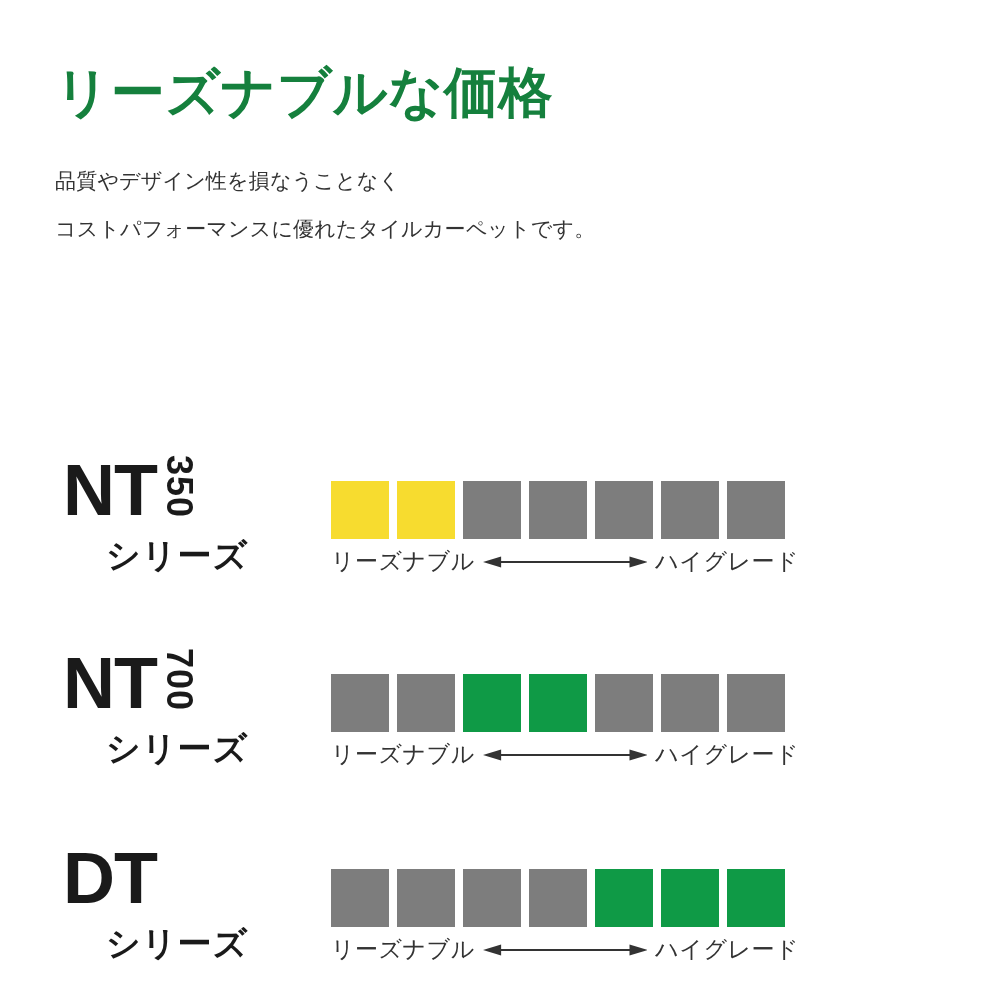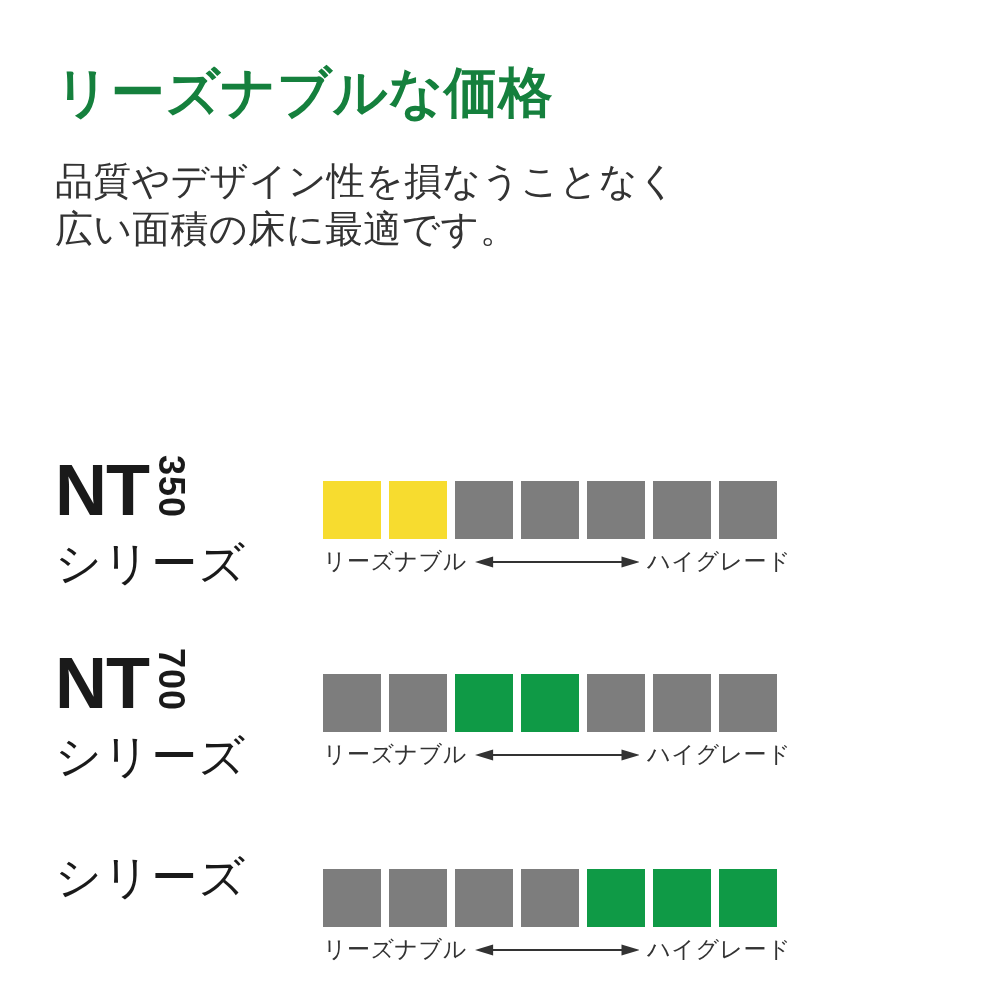--- a/index.html
+++ b/index.html
@@ -39,32 +39,32 @@
     white-space: nowrap;
   }
 
   .body-copy {
     position: absolute;
     left: 55px;
     top: 157px;
     width: 900px;
   }
   .body-line {
-    font-size: 38px;
+    font-size: 21px;
     line-height: 48px;
     color: #333333;
     font-weight: 400;
     letter-spacing: 0.2px;
     white-space: nowrap;
   }
 
   
   .series-row {
     position: absolute;
-    left: 0;
+    left: 8px;
     width: 796px;
     height: 160px;
   }
   .series-row[data-row="0"] { top: 455px; }
   .series-row[data-row="1"] { top: 648px; }
   .series-row[data-row="2"] { top: 843px; }
 
   
   .series-label {
     position: absolute;
@@ -95,26 +95,27 @@
     font-family: "Liberation Sans", "DejaVu Sans", sans-serif;
     writing-mode: vertical-rl;
     text-orientation: sideways;
     transform: rotate(0deg);
     line-height: 1;
     height: 72px;
     margin-left: 4px;
     display: inline-block;
   }
   .series-suffix {
-    font-size: 46px;
-    font-weight: 400;
+    font-size: 34px;
+    font-weight: 700;
     color: #1a1a1a;
     letter-spacing: 1px;
     margin-top: 4px;
     white-space: nowrap;
+    margin-left: 43px;
   }
 
   
   .scale-block {
     position: absolute;
     left: 323px;
     top: 26px;
     width: 470px;
   }
   .swatch-strip {
@@ -155,21 +156,21 @@
 <body>
 
 <div class="page">
 
   <div class="heading-block">
     <h1 class="page-title">リーズナブルな価格</h1>
   </div>
 
   <div class="body-copy">
     <div class="body-line">品質やデザイン性を損なうことなく</div>
-    <div class="body-line">広い面積の床に最適です。</div>
+    <div class="body-line">コストパフォーマンスに優れたタイルカーペットです。</div>
   </div>
 
   <div class="series-row" data-row="0">
     <div class="series-label">
       <div class="series-name-line">
         <span class="series-code">NT</span>
         <span class="series-number">350</span>
       </div>
       <div class="series-suffix">シリーズ</div>
     </div>
@@ -226,20 +227,24 @@
             <polygon points="100,11 89,5.5 89,16.5" fill="#333333"></polygon>
           </svg>
         </span>
         <span class="legend-text">ハイグレード</span>
       </div>
     </div>
   </div>
 
   <div class="series-row" data-row="2">
     <div class="series-label">
+      <div class="series-name-line">
+        <span class="series-code">DT</span>
+
+      </div>
       <div class="series-suffix">シリーズ</div>
     </div>
 
     <div class="scale-block">
       <div class="swatch-strip">
           <div class="swatch" style="background: rgb(125, 125, 125);"></div>
           <div class="swatch" style="background: rgb(125, 125, 125);"></div>
           <div class="swatch" style="background: rgb(125, 125, 125);"></div>
           <div class="swatch" style="background: rgb(125, 125, 125);"></div>
           <div class="swatch" style="background: rgb(15, 154, 70);"></div>

